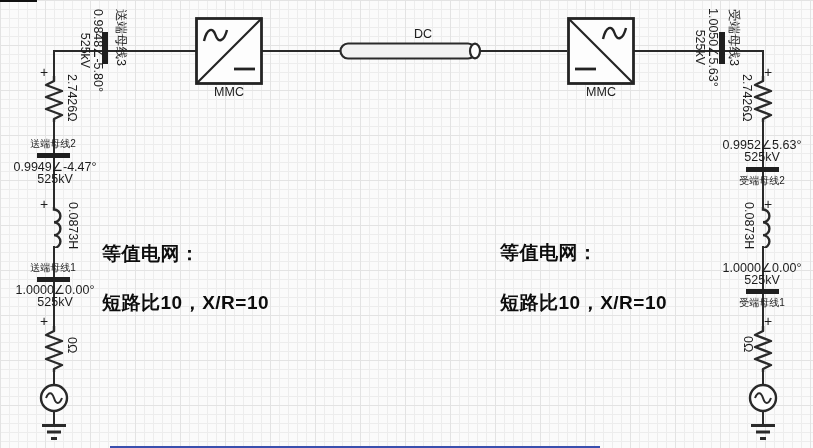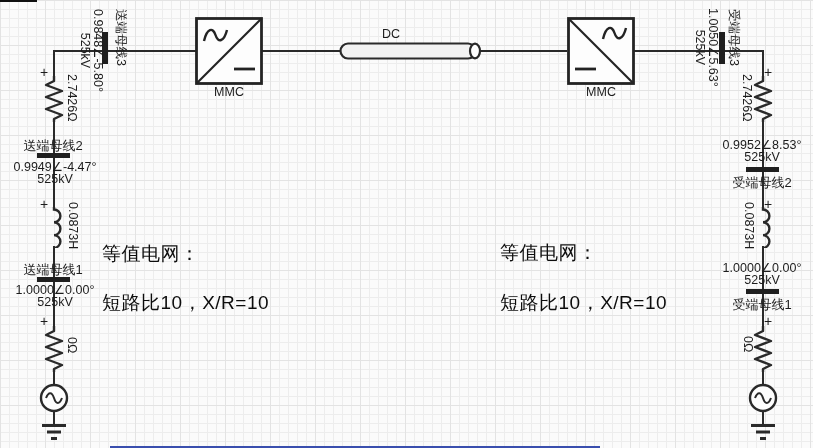--- a/index.html
+++ b/index.html
@@ -15,26 +15,26 @@
       linear-gradient(90deg, #ededed 1px, transparent 1px);
     background-size:45px 45px,45px 45px,9px 9px,9px 9px;
   }
   .wire{position:absolute;background:#2a2a2a;}
   .wire-h{height:2px;}
   .wire-v{width:2px;}
   .busbar-h{position:absolute;height:5px;background:#1f1f1f;}
   .busbar-v{position:absolute;width:6px;background:#1f1f1f;}
   .txt{position:absolute;font-size:12.5px;white-space:nowrap;color:#1c1c1c;}
   .ctr{transform:translateX(-50%);}
-  .busname{font-size:13px;}
+  .busname{font-size:10px;}
   .rot{position:absolute;transform-origin:0 0;transform:rotate(90deg);
        white-space:nowrap;font-size:12.5px;color:#1c1c1c;}
   .rot2{text-align:center;line-height:13px;}
   .plus{position:absolute;font-size:14px;color:#1c1c1c;}
-  .ann{position:absolute;font-weight:normal;font-size:19px;color:#0d0d0d;
+  .ann{position:absolute;font-weight:bold;font-size:19px;color:#0d0d0d;
        letter-spacing:0.5px;white-space:nowrap;}
   .comp{position:absolute;}
   svg{display:block;}
 </style>
 </head>
 <body>
 
 <div id="canvas">
 
   <div class="wire wire-h" style="left:0;top:0;width:37px;height:2px;background:#111;"></div>
@@ -83,21 +83,21 @@
     </svg>
   </div>
   <div class="txt ctr" style="left:601px;top:85px;">MMC</div>
 
   <div class="comp" style="left:339px;top:42px;">
     <svg width="144" height="18" viewBox="0 0 144 18">
       <rect x="1.5" y="1.5" width="135" height="15" rx="7.5" fill="#f2f2f2" stroke="#2a2a2a" stroke-width="2.2"></rect>
       <ellipse cx="136" cy="9" rx="5" ry="7.3" fill="#ffffff" stroke="#2a2a2a" stroke-width="2.2"></ellipse>
     </svg>
   </div>
-  <div class="txt ctr" style="left:391px;top:27px;">DC</div>
+  <div class="txt ctr" style="left:423px;top:27px;">DC</div>
 
   <div class="rot busname" style="left:129px;top:9px;">送端母线3</div>
   <div class="rot rot2" style="left:104px;top:9px;">
     <div>0.9848∠-5.80°</div>
     <div>525kV</div>
   </div>
 
   <div class="plus" style="left:40px;top:64px;">+</div>
   <div class="comp" style="left:42px;top:76px;">
     <svg width="24" height="46" viewBox="0 0 24 46">
@@ -151,21 +151,21 @@
   </div>
 
   <div class="plus" style="left:764px;top:64px;">+</div>
   <div class="comp" style="left:751px;top:76px;">
     <svg width="24" height="46" viewBox="0 0 24 46">
       <polyline points="12,0 12,5 4,9 20,15 4,21 20,27 4,33 20,39 12,43 12,46" fill="none" stroke="#2a2a2a" stroke-width="2.4" stroke-linejoin="round"></polyline>
     </svg>
   </div>
   <div class="rot" style="left:754px;top:74px;">2.7426Ω</div>
 
-  <div class="txt ctr" style="left:762px;top:137px;">0.9952∠8.53°</div>
+  <div class="txt ctr" style="left:762px;top:137px;">0.9952∠5.63°</div>
   <div class="txt ctr" style="left:762px;top:150px;">525kV</div>
   <div class="txt ctr busname" style="left:762px;top:174px;">受端母线2</div>
 
   <div class="plus" style="left:764px;top:196px;">+</div>
   <div class="comp" style="left:752px;top:207px;">
     <svg width="22" height="41" viewBox="0 0 22 41">
       <path d="M11,0 L11,2.5 A6.4,6.4 0 0 1 11,15.3 A6.4,6.4 0 0 1 11,28.1 A6.4,6.4 0 0 1 11,40.9" fill="none" stroke="#2a2a2a" stroke-width="2.4"></path>
     </svg>
   </div>
   <div class="rot" style="left:756px;top:202px;">0.0873H</div>

